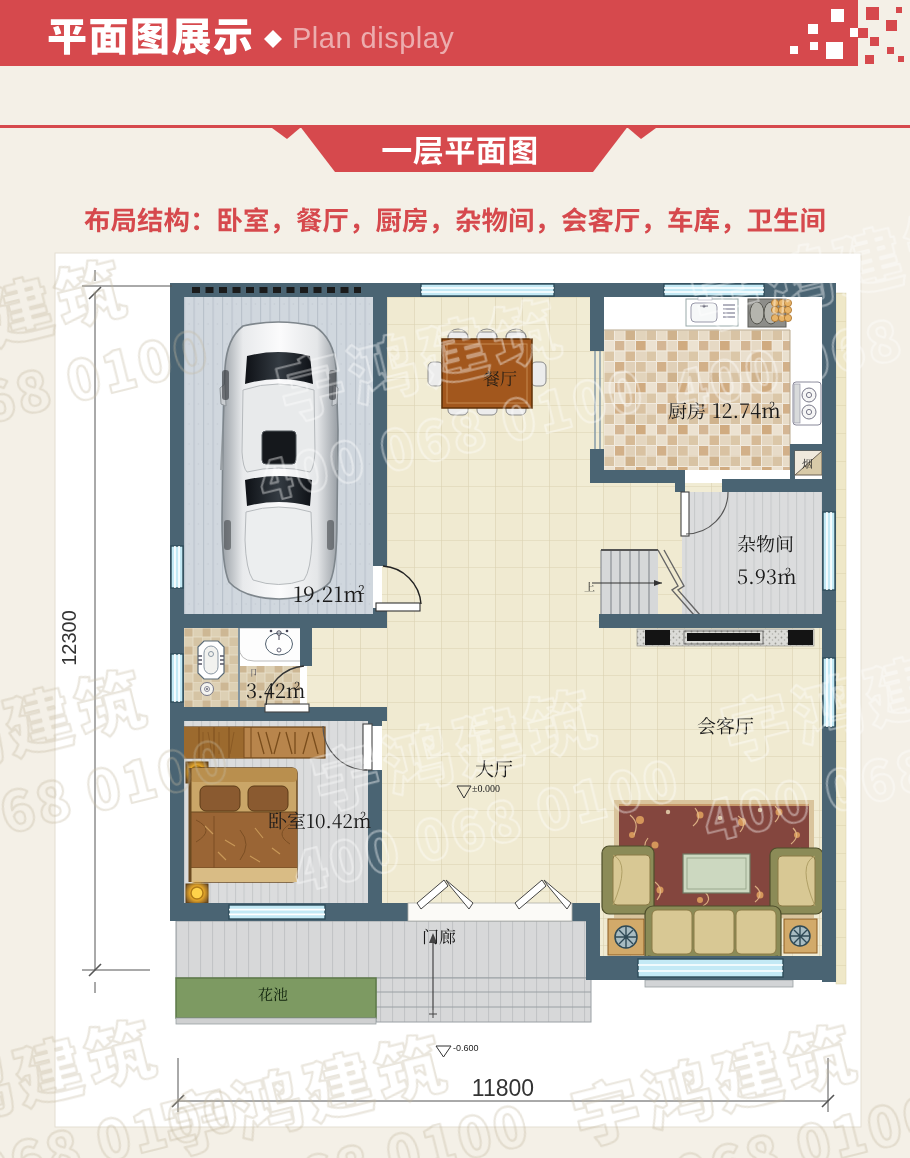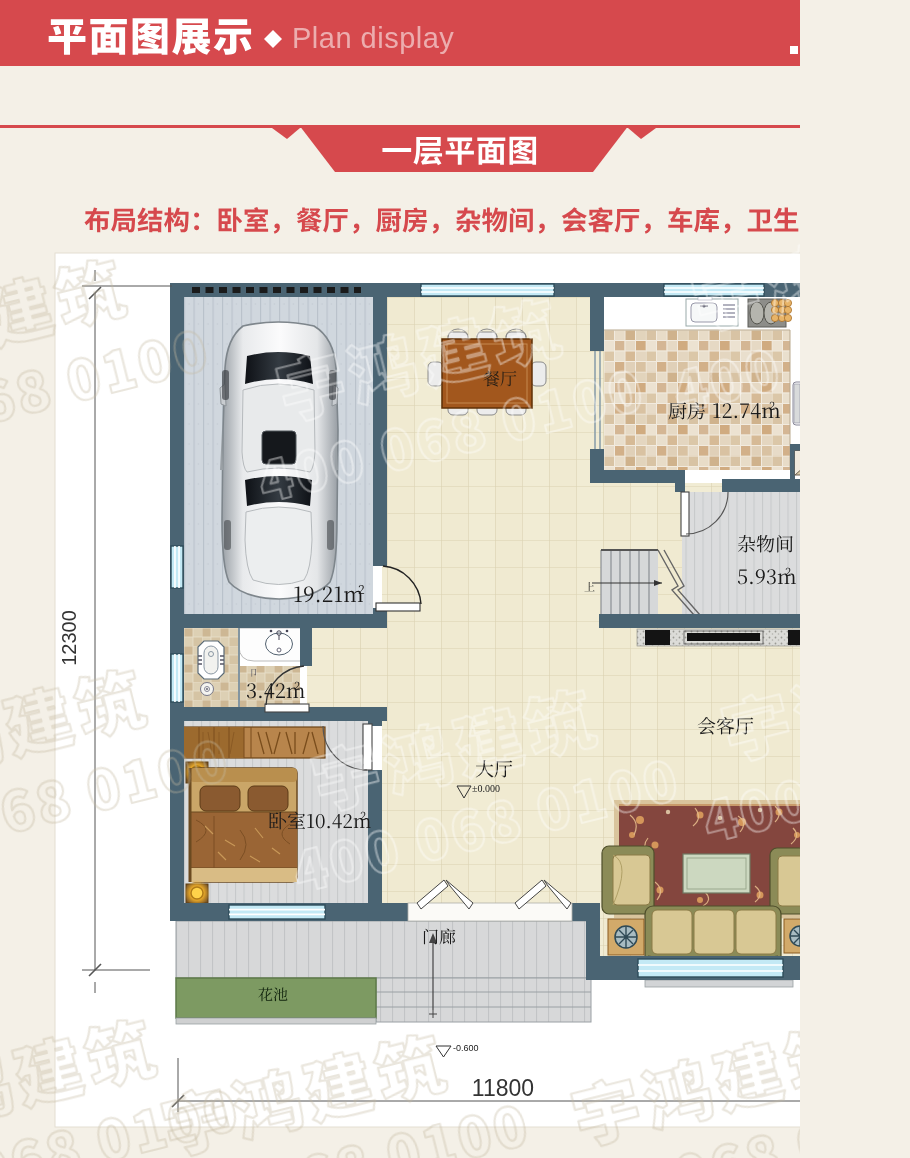--- a/index.html
+++ b/index.html
@@ -1,15 +1,15 @@
 <!DOCTYPE html>
 <html><head><meta charset="utf-8">
 <style>
 html,body{margin:0;padding:0;background:#f4f0e7;}
-#page{position:relative;width:800px;height:1158px;overflow:hidden;font-family:"Liberation Sans",sans-serif;}
+#page{position:relative;width:910px;height:1158px;overflow:hidden;font-family:"Liberation Sans",sans-serif;}
 </style></head>
 <body>
 <div id="page">
 
 <div style="position:absolute;left:0;top:0;width:910px;height:1158px;background:#f4f0e7;"></div>
 <svg width="910" height="1158" viewBox="0 0 910 1158" style="position:absolute;left:0;top:0">
 
 <rect x="0" y="0" width="858" height="66" fill="#d6494d"></rect>
 
 <g>

